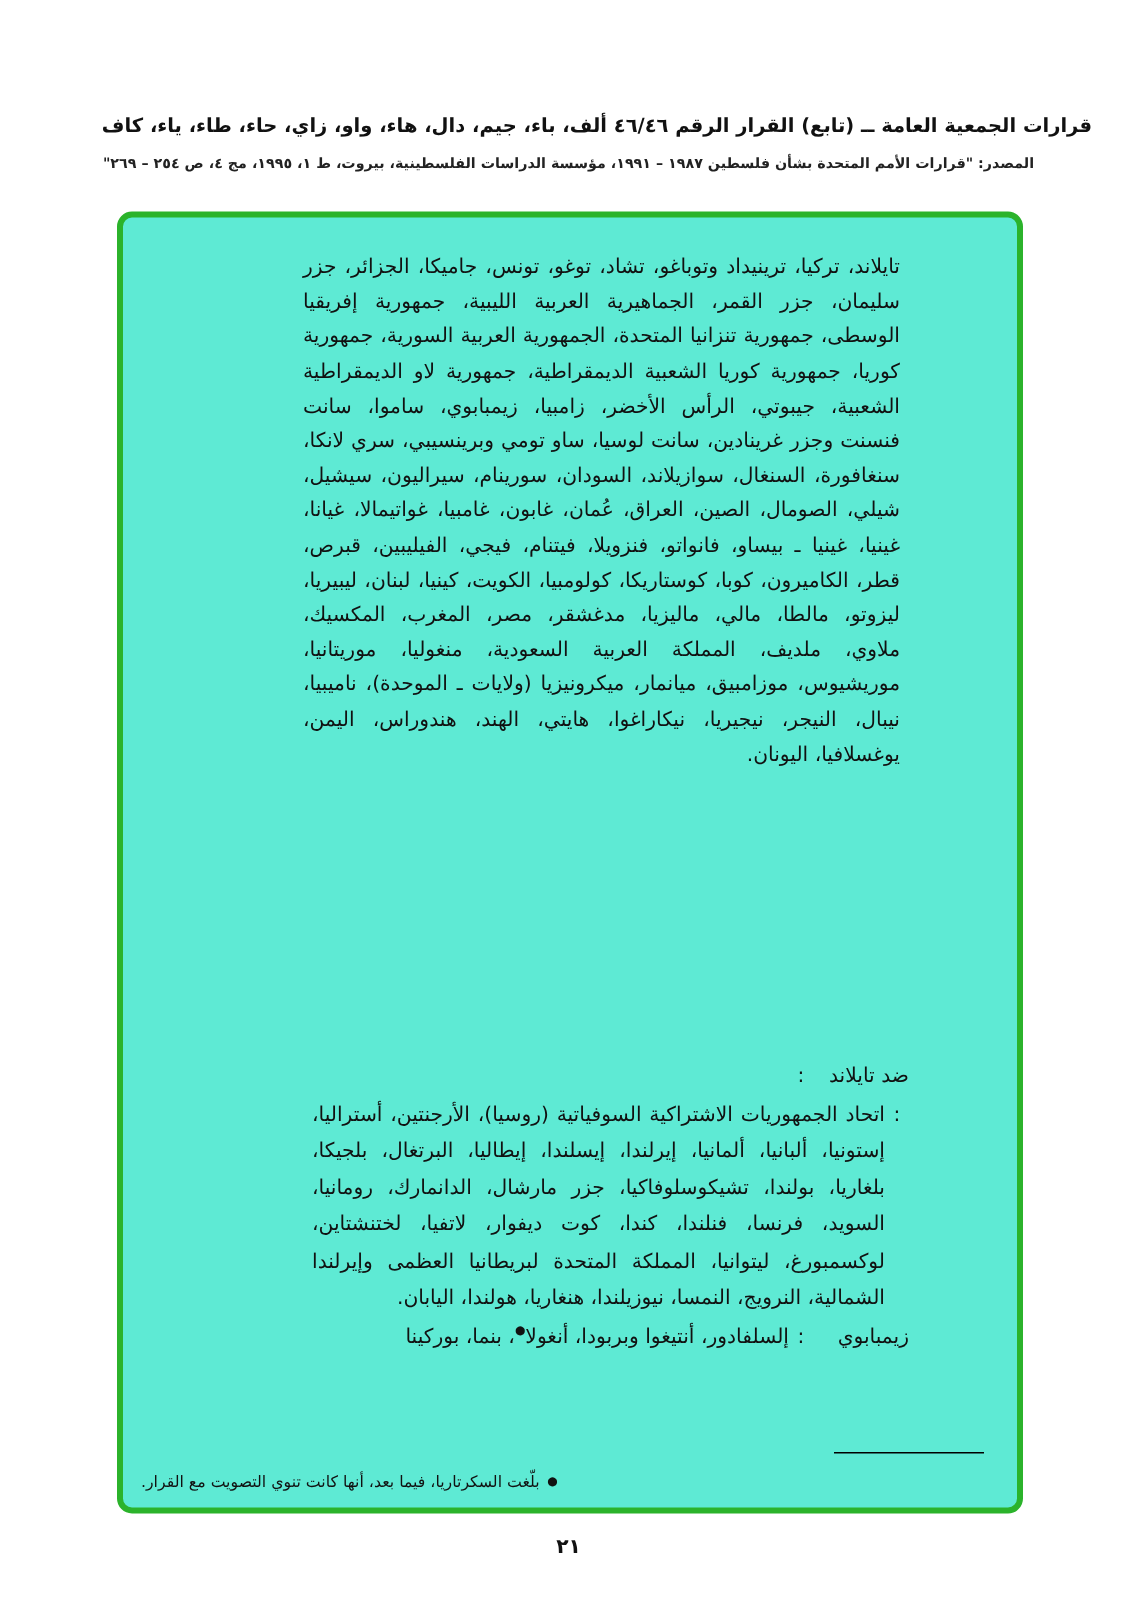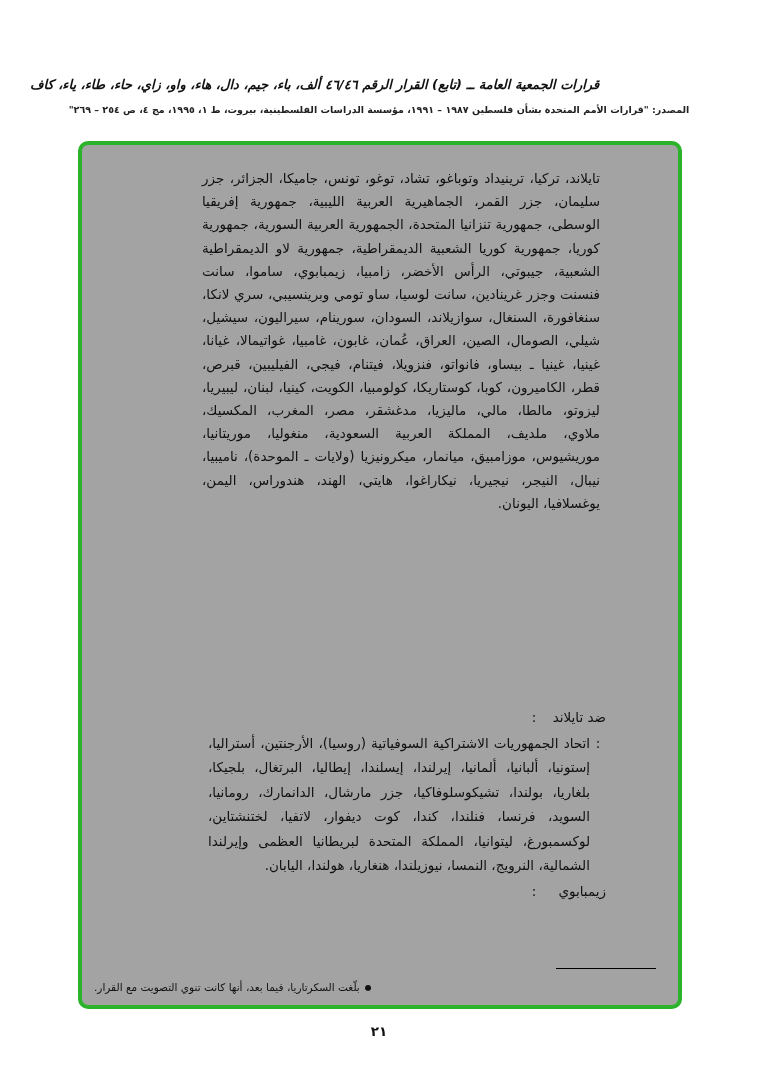--- a/index.html
+++ b/index.html
@@ -6,38 +6,37 @@
   body {
     width:758px; height:1078px;
     background:#ffffff;
     position:relative;
     font-family:"DejaVu Sans", sans-serif;
     color:#111;
     overflow:hidden;
   }
   .header-title {
     position:absolute; top:76px; left:30px; right:30px;
-    direction:rtl; text-align:left;
+    direction:rtl; text-align:right;
     font-weight:bold; font-size:13px; line-height:17px;
     letter-spacing:0;
-    font-style:italic;
   }
   .header-source {
     position:absolute; top:103px; left:30px; right:30px;
     direction:rtl; text-align:center;
     font-weight:bold; font-size:9.5px; line-height:13px;
     color:#222;
   }
   .content-box {
     position:absolute; left:78px; top:141px;
     width:604px; height:868px;
     box-sizing:border-box;
     border:4px solid #2bb32b;
     border-radius:10px;
-    background:#a3a3a3;
+    background:#5eead4;
   }
   .country-list {
     position:absolute; top:22px; right:78px; width:398px;
     direction:rtl; text-align:justify;
     font-size:13.5px; line-height:23.2px;
   }
   .sections {
     position:absolute; top:560px; right:72px; left:126px;
     direction:rtl;
   }
@@ -85,20 +84,21 @@
     </div>
 
     <div class="vote-row">
       <span class="vote-colon">:</span>
       <span class="vote-text">اتحاد الجمهوريات الاشتراكية السوفياتية (روسيا)، الأرجنتين، أستراليا، إستونيا، ألبانيا، ألمانيا، إيرلندا، إيسلندا، إيطاليا، البرتغال، بلجيكا، بلغاريا، بولندا، تشيكوسلوفاكيا، جزر مارشال، الدانمارك، رومانيا، السويد، فرنسا، فنلندا، كندا، كوت ديفوار، لاتفيا، لختنشتاين، لوكسمبورغ، ليتوانيا، المملكة المتحدة لبريطانيا العظمى وإيرلندا الشمالية، النرويج، النمسا، نيوزيلندا، هنغاريا، هولندا، اليابان.</span>
     </div>
 
     <div class="vote-row">
       <span class="vote-label">زيمبابوي</span>
       <span class="vote-colon">:</span>
+      <span class="vote-text"><span>إلسلفادور، أنتيغوا وبربودا، أنغولا</span><span class="sup">●</span><span>، بنما، بوركينا</span></span>
     </div>
 
   </div>
 
   <div class="fn-sep"></div>
 
   <div class="footnote">
     <span class="fn-marker">●</span><span>بلّغت السكرتاريا، فيما بعد، أنها كانت تنوي التصويت مع القرار.</span>
   </div>
 

